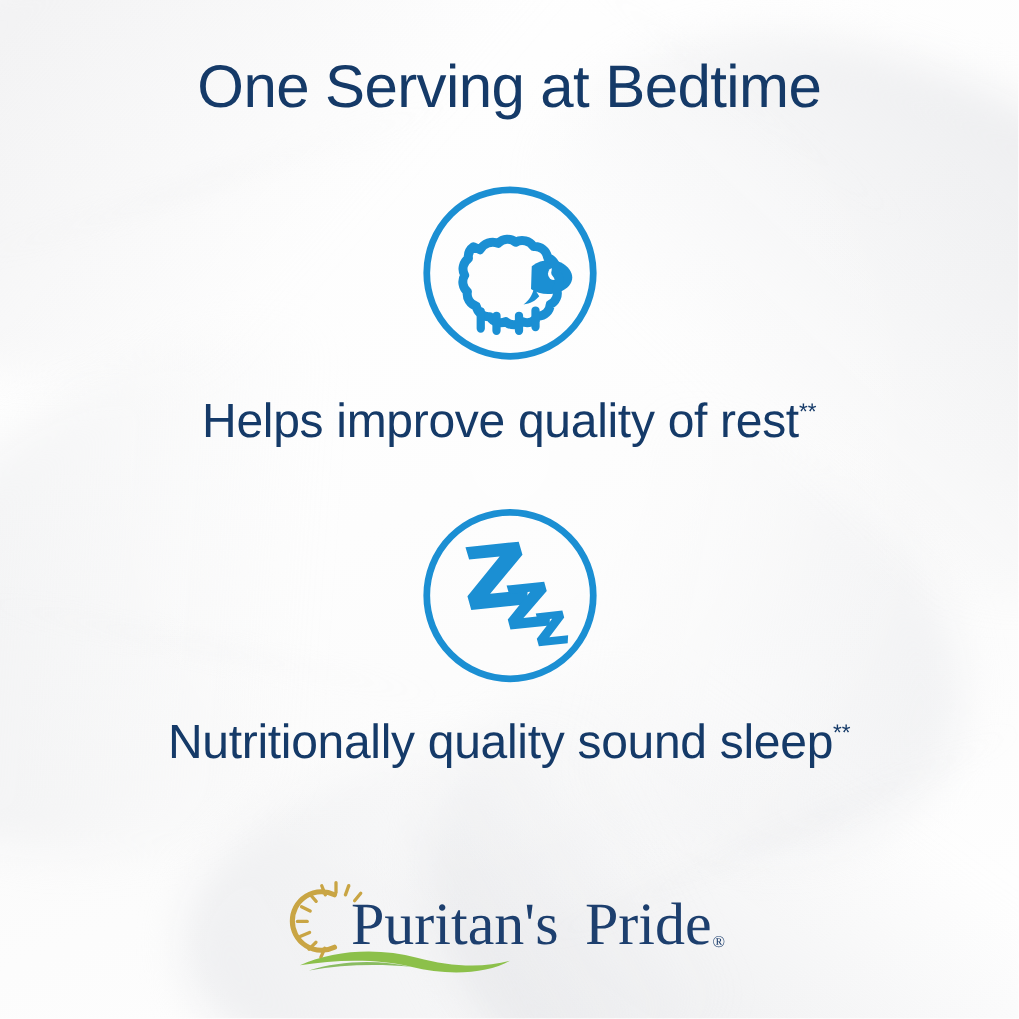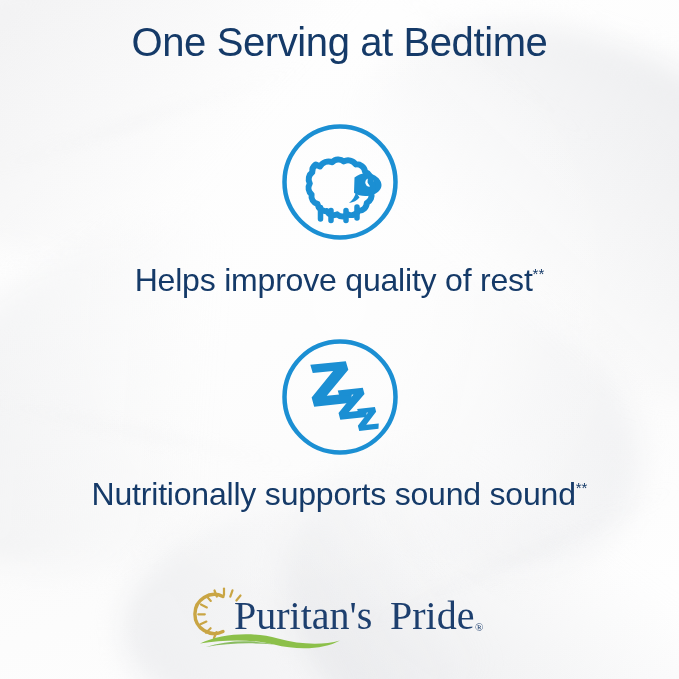--- a/index.html
+++ b/index.html
@@ -116,21 +116,21 @@
   
   .content {
     position: relative;
     z-index: 5;
     width: 679px;
     height: 679px;
   }
 
   .headline {
     position: absolute;
-    top: 20px;
+    top: 36px;
     left: 0;
     width: 679px;
     text-align: center;
     font-family: "Liberation Sans", sans-serif;
     font-size: 40px;
     font-weight: 400;
     letter-spacing: -0.4px;
     color: #153a68;
     white-space: nowrap;
   }
@@ -244,21 +244,21 @@
           </g>
 
           <g transform="translate(76,71) rotate(-6)">
             <path d="M1 1h17l.7 4.5L8 17h12l-.8 5H .8L0 17 11 5.5H1.7z" transform="scale(1.05)"></path>
           </g>
         </g>
       </svg>
     </div>
 
     <div class="benefit benefit-2">
-      <span>Nutritionally supports sound sound</span><span class="foot-note">**</span>
+      <span>Nutritionally quality sound sleep</span><span class="foot-note">**</span>
     </div>
 
     <div class="logo">
       <svg viewBox="0 0 300 72" xmlns="http://www.w3.org/2000/svg">
 
         <g stroke="#c9a544" stroke-linecap="round" fill="none">
           <path d="M33 17.5a19.5 19.5 0 1 0 0 35" stroke-width="3.4"></path>
           <g stroke-width="2.2">
             <path d="M34 9.5v6.5"></path>
             <path d="M24.5 11.5l2.4 6.1"></path>

